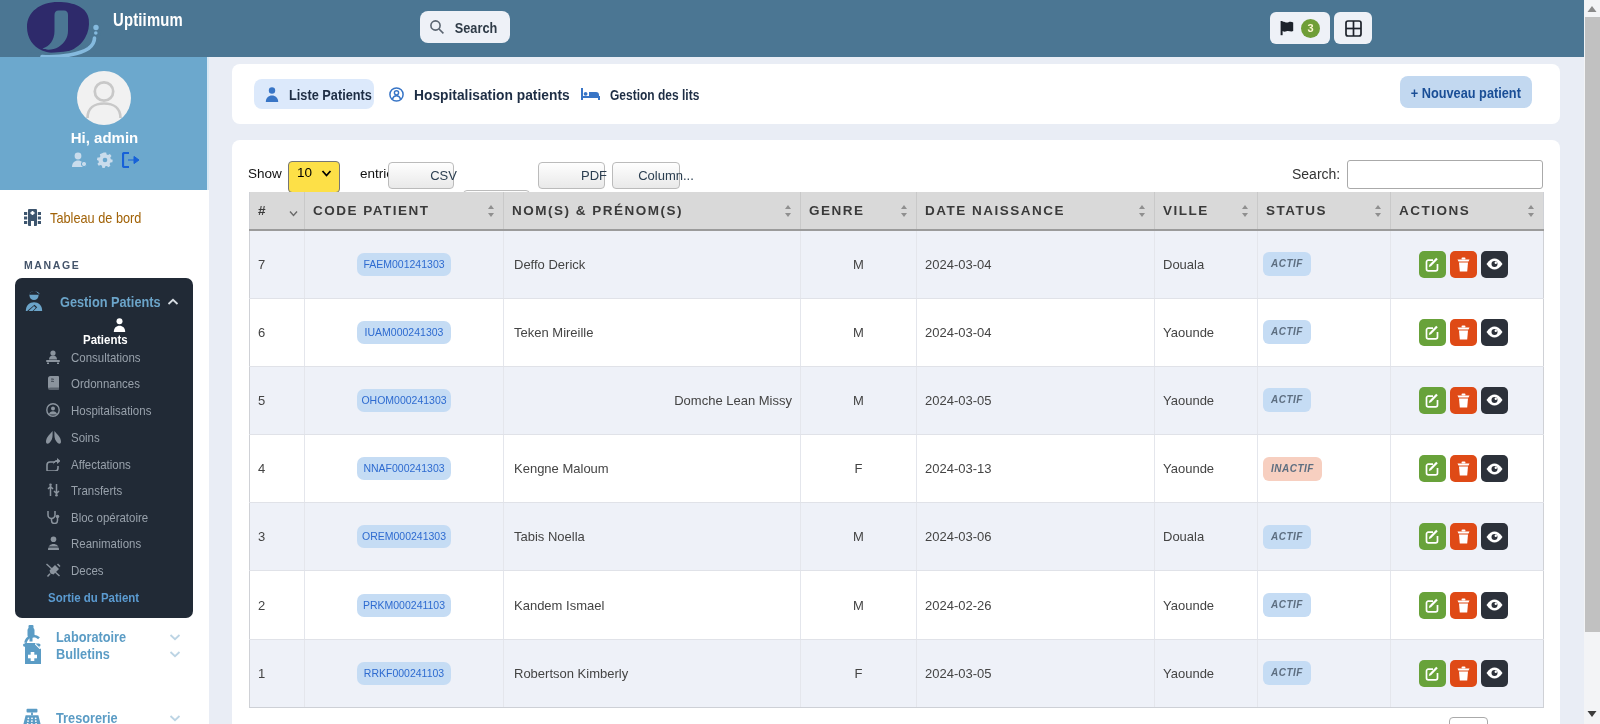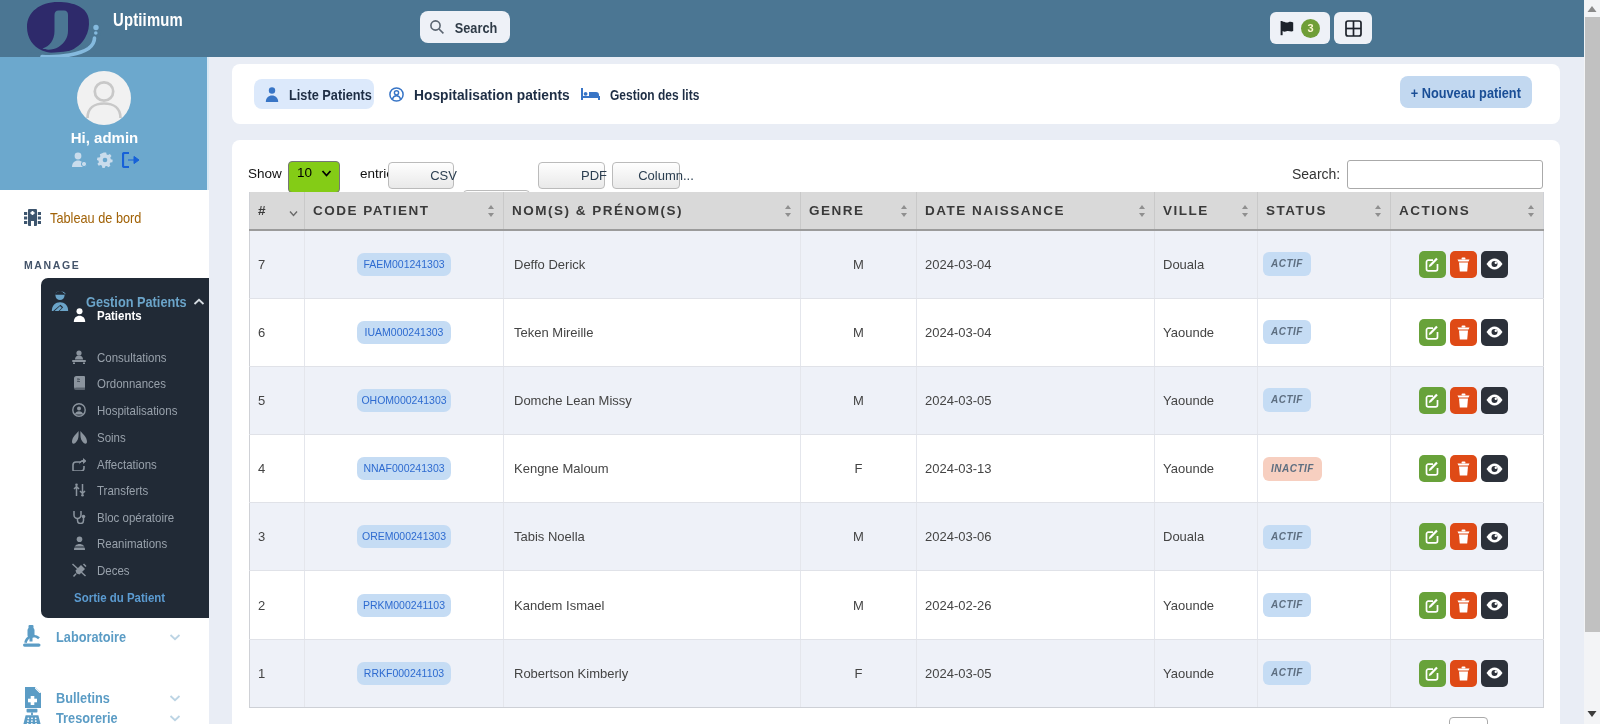--- a/index.html
+++ b/index.html
@@ -17,37 +17,37 @@
 .sidebar { position:absolute; left:0; top:57px; width:209px; height:667px; background:#ffffff; }
 .userpanel { position:absolute; left:0; top:0; width:209px; height:133px; background:#6ca8cd; border-right:2px solid #d8e8f4; }
 .avatar { position:absolute; left:77px; top:14px; width:54px; height:54px; border-radius:50%; background:#f1f1f1; overflow:hidden; }
 .hiadmin { position:absolute; left:0; top:72px; width:209px; text-align:center; color:#fff; font-size:15px; font-weight:bold; }
 .usericons { position:absolute; left:0; top:95px; width:209px; display:flex; justify-content:center; gap:9px; }
 .navitem { position:absolute; left:0; width:209px; height:40px; display:flex; align-items:center; }
 .navitem .ic { width:20px; margin-left:22px; display:flex; justify-content:center; }
 .navitem .txt { margin-left:8px; font-size:15px; font-weight:bold; }
 .navitem .chev { position:absolute; right:28px; }
 .manage { position:absolute; left:24px; top:202px; font-size:10.5px; font-weight:bold; color:#44546a; letter-spacing:1.6px; }
-.darkpanel { position:absolute; left:15px; top:221px; width:178px; height:340px; background:#212a36; border-radius:7px;margin-left:26px; }
+.darkpanel { position:absolute; left:15px; top:221px; width:178px; height:340px; background:#212a36; border-radius:7px; }
 .dp-head { position:absolute; left:0; top:2px; width:178px; height:42px; display:flex; align-items:center; }
 .dp-head .txt { margin-left:16px; font-size:15px; font-weight:bold; color:#6ba4c9; }
 .sub { position:absolute; left:0; width:178px; height:26.5px; display:flex; align-items:center; font-size:13.5px; color:#98a1ab; }
 .sub .sic { width:16px; margin-left:30px; display:flex; justify-content:center; }
 .sub .stxt { margin-left:10px; }
 .sub.active { color:#fff; font-weight:bold; }
 
 .main { position:absolute; left:209px; top:57px; width:1375px; height:667px; background:#e9edf5; overflow:hidden; }
 .card1 { position:absolute; left:23px; top:7px; width:1328px; height:60px; background:#fff; border-radius:8px; }
 .tabpill { position:absolute; left:22px; top:15px; white-space:nowrap; width:120px; height:30px; background:#dce9fb; border-radius:8px; display:flex; align-items:center; }
 .tab { position:absolute; top:15px; height:30px; display:flex; align-items:center; gap:10px; }
 .tabtxt { font-size:15px; font-weight:bold; color:#1d2d44; }
 .newbtn { position:absolute; right:28px; top:12px; width:132px; height:32px; background:#c2d8f0; border-radius:8px; display:flex; align-items:center; justify-content:center; font-size:15px; font-weight:bold; color:#1a4e96; }
 .card2 { position:absolute; left:23px; top:83px; width:1328px; height:660px; background:#fff; border-radius:8px; }
 .show { position:absolute; left:16px; top:26px; font-size:13.5px; color:#111; }
-.selbox { position:absolute; left:40px; top:-5px; width:52px; height:32px; border:1px solid #767676; border-radius:4px; background:#84cc16; display:inline-block; }
+.selbox { position:absolute; left:40px; top:-5px; width:52px; height:32px; border:1px solid #767676; border-radius:4px; background:#fde047; display:inline-block; }
 .entries { position:absolute; left:112px; top:0px; }
 .dtbtn { position:absolute; top:22px; height:27px; border:1px solid #bbb; border-radius:4px; background:linear-gradient(#fefefe,#e9e9e9); display:flex; align-items:center; justify-content:center; gap:5px; font-size:13px; color:#2b3e50;padding-left:40px; }
 .srchlbl { position:absolute; left:1060px; top:26px; font-size:14px; color:#333; }
 .srchinp { position:absolute; left:1115px; top:20px; width:196px; height:29px; border:1px solid #aaa; border-radius:3px; background:#fff; }
 
 table.dt { position:absolute; left:17px; top:52px; width:1294px; border-collapse:collapse; table-layout:fixed; border-left:1px solid #cfd1d6; border-right:1px solid #cfd1d6; }
 table.dt th { background:#d9d9d9; height:38px; font-size:13.5px; color:#3a3a3a; text-align:left; padding:0 8px; border-bottom:2px solid #9b9b9b; border-right:1px solid #c9c9c9; position:relative; letter-spacing:1.5px; }
 table.dt th:last-child { border-right:none; }
 table.dt td { height:68.2px; font-size:13px; color:#444; padding:0 8px; border-bottom:1px solid #e0e2e8; border-right:1px solid #e4e6ec; }
 table.dt td:last-child { border-right:none; }
@@ -154,21 +154,21 @@
             <path d="M2 23 c0-6 4-9.5 9-9.5 c5 0 9 3.5 9 9.5 Z" fill="#6ba4c9"></path>
             <path d="M3.5 23 l8-7 3 3 -4 4Z" fill="#212a36"></path>
             <path d="M5 23 l6-5.5 2 2 -3.5 3.5Z" fill="#6ba4c9"></path>
           </svg>
         </span>
         <span class="txt cnd" style="margin-left:16px;">Gestion Patients</span>
         <span style="position:absolute; right:14px;"><svg width="12" height="8" viewBox="0 0 12 8">
             <path d="M1.5 6 L6 1.8 L10.5 6" fill="none" stroke="#d7dde3" stroke-width="1.8"></path>
           </svg></span>
       </div>
-    <div class="sub active" style="top:24px;">
+    <div class="sub active" style="top:40px;flex-direction:column;">
         <span class="sic">
           <svg width="13" height="14" viewBox="0 0 13 14">
             <circle cx="6.5" cy="3.2" r="3" fill="#fff"></circle>
             <path d="M.8 14 c0-4 2.5-6.2 5.7-6.2 c3.2 0 5.7 2.2 5.7 6.2Z" fill="#fff"></path>
           </svg>
         </span>
         <span class="stxt cnd">Patients</span>
       </div>
     <div class="sub" style="top:66px;">
         <span class="sic">
@@ -273,21 +273,21 @@
           <rect x="7.5" y="13" width="3" height="3.5" fill="#5b9cc5"></rect>
           <path d="M3.5 17.8 a8 8 0 0 1 13.5-4.5" fill="none" stroke="#5b9cc5" stroke-width="2.6"></path>
           <rect x="1" y="18.5" width="17.5" height="3.2" rx="1.6" fill="#5b9cc5"></rect>
         </svg>
       </span>
       <span class="txt" style="color:#5b9cc5; margin-left:14px;"><span class="cnd">Laboratoire</span></span>
       <span class="chev"><svg width="12" height="8" viewBox="0 0 12 8">
           <path d="M1.5 2 L6 6.2 L10.5 2" fill="none" stroke="#bcd4e4" stroke-width="1.8"></path>
         </svg></span>
     </div>
-  <div class="navitem" style="top:620px;text-align:center;">
+  <div class="navitem" style="top:576px;text-align:center;">
       <span class="ic">
         <svg width="17" height="21" viewBox="0 0 17 21">
           <path d="M1 0 h10 l6 6 v15 H1 Z" fill="#5b9cc5"></path>
           <path d="M11 0 l6 6 h-6Z" fill="#fff"></path>
           <path d="M11 1.5 l4.5 4.5 H11Z" fill="#5b9cc5"></path>
           <rect x="6.7" y="9" width="3.6" height="9" fill="#fff"></rect>
           <rect x="4" y="11.7" width="9" height="3.6" fill="#fff"></rect>
         </svg>
       </span>
       <span class="txt" style="color:#5b9cc5; margin-left:14px;"><span class="cnd">Bulletins</span></span>
@@ -494,21 +494,21 @@
                   </svg>
                 </span>
               </div>
             </td>
           </tr>
       <tr class="odd">
             <td>5</td>
             <td>
               <span class="codebadge">OHOM000241303</span>
             </td>
-            <td style="padding-left:10px;">Domche Lean Missy</td>
+            <td style="padding-left:10px;text-align:right;">Domche Lean Missy</td>
             <td style="text-align:center;">M</td>
             <td>2024-03-05</td>
             <td>Yaounde</td>
             <td><span class="stbadge actif">ACTIF</span></td>
             <td>
               <div class="actions">
                 <span class="abtn g">
                   <svg width="15" height="15" viewBox="0 0 15 15">
                     <path d="M12.5 7 v5 a1.8 1.8 0 0 1 -1.8 1.8 H3.3 a1.8 1.8 0 0 1 -1.8 -1.8 V5 a1.8 1.8 0 0 1 1.8 -1.8 H8" fill="none" stroke="#fff" stroke-width="1.7"></path>
                     <path d="M6 9.3 L12.8 2.2 l-1.6-1.5 -6.8 7 -.6 2.3Z" fill="#fff"></path>

